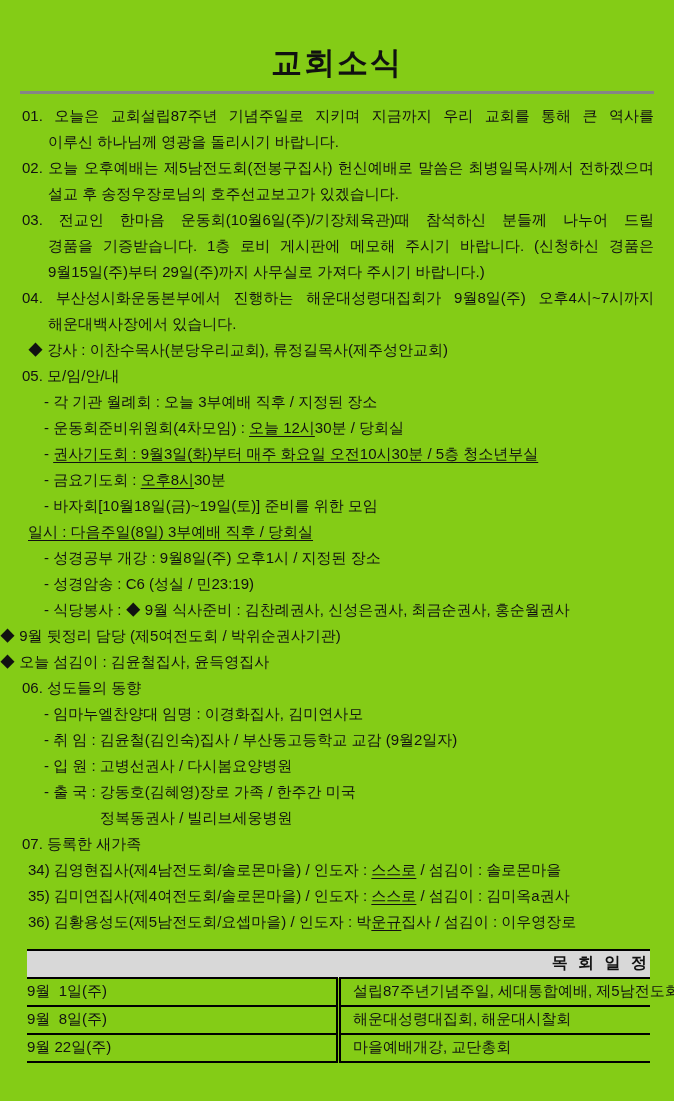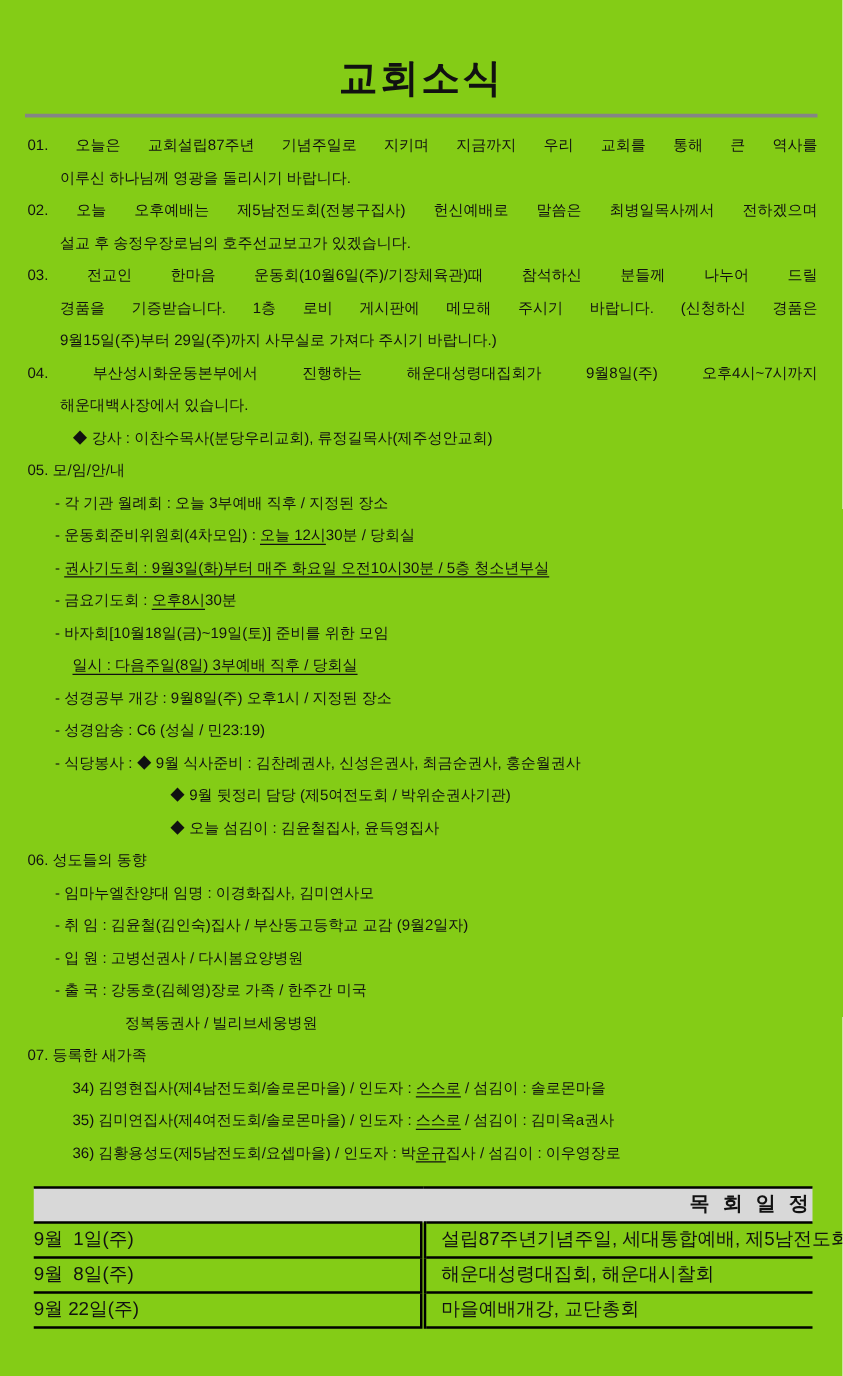--- a/index.html
+++ b/index.html
@@ -20,29 +20,29 @@
     letter-spacing:2px;
     line-height:1.25;
   }
   .divider{
     height:3px;
     background:#858585;
     margin:8px 20px 9px 20px;
   }
   .news{
     padding-right:20px;
-    font-size:12px;
+    font-size:15px;
     line-height:26px;
   }
   .line{white-space:nowrap;}
   .L0{padding-left:22px;}
   .L1{padding-left:48px;}
   .Ld{padding-left:44px;}
-  .L2{padding-left:58px;}
-  .L3{padding-left:136px;}
+  .L2{padding-left:28px;}
+  .L3{}
   .L4{padding-left:100px;}
   .just{text-align:justify;text-align-last:justify;}
   .u{text-decoration:underline;text-underline-offset:3px;}
 
   .sched{
     margin:14px 24px 0 27px;
     width:623px;
     border-collapse:collapse;
     font-size:15px;
     table-layout:fixed;

